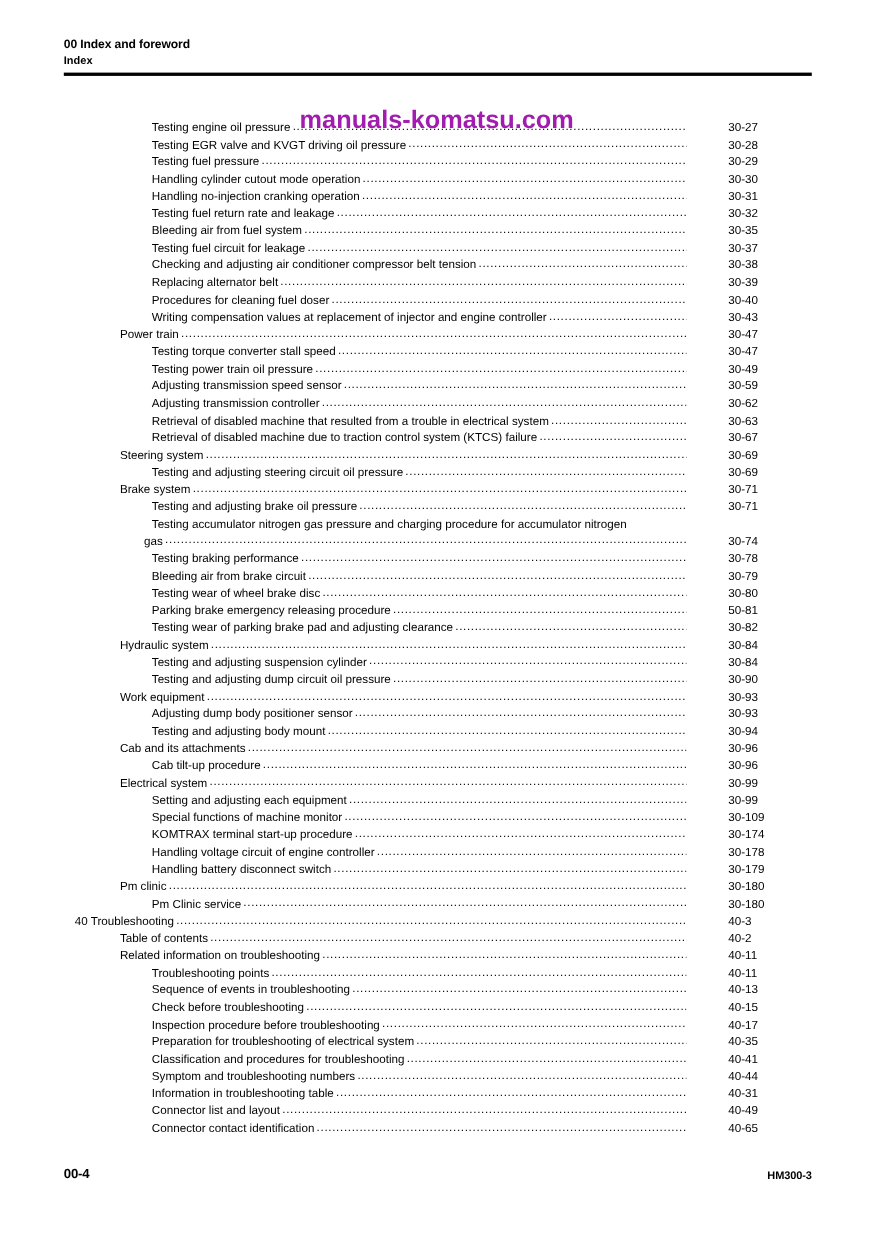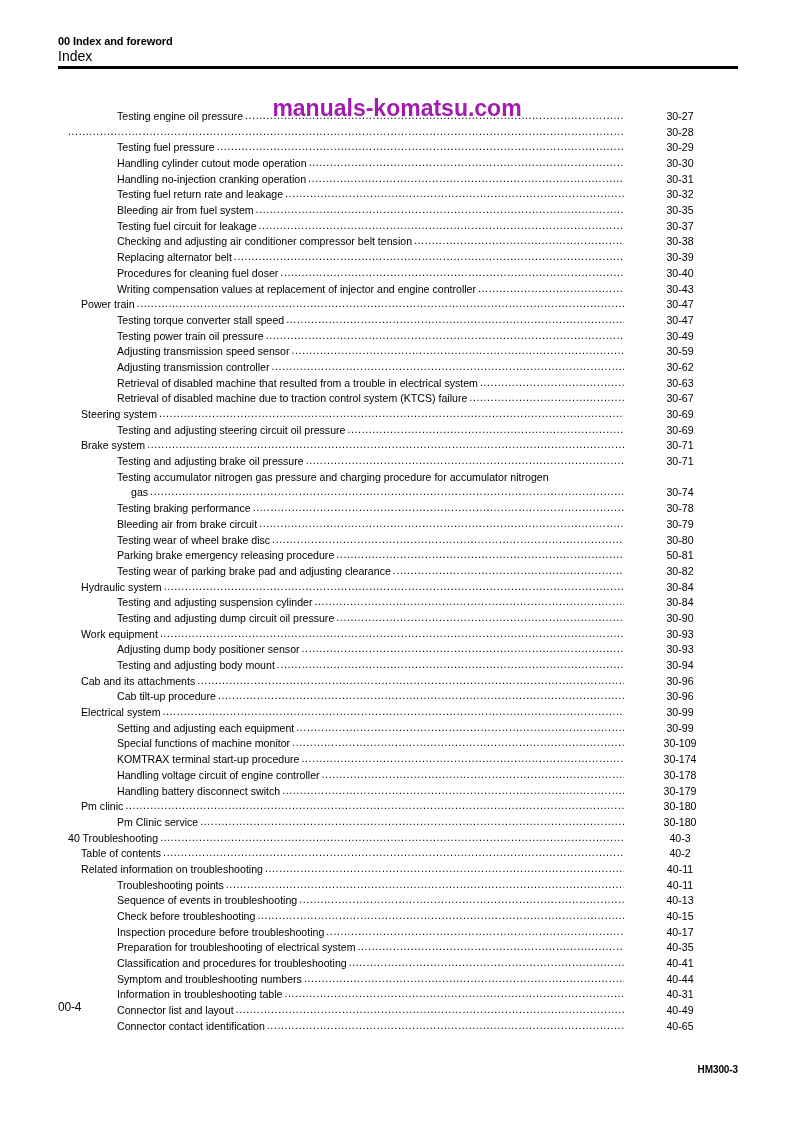--- a/index.html
+++ b/index.html
@@ -26,22 +26,22 @@
   }
   .header-title {
     font-size: 11px;
     font-weight: bold;
     letter-spacing: -0.1px;
     line-height: 16px;
     margin: 0;
     white-space: nowrap;
   }
   .header-sub {
-    font-size: 14px;
-    font-weight: normal;
+    font-size: 10px;
+    font-weight: bold;
     line-height: 12px;
     margin: 1px 0 6px 0;
     white-space: nowrap;
   }
   .header-rule {
     position: absolute;
     left: 58px;
     top: 66px;
     width: 680px;
     height: 3px;
@@ -86,43 +86,43 @@
   .toc-row .leader {
     flex: 1 1 auto;
     overflow: hidden;
     white-space: nowrap;
     font-size: 10.6px;
     letter-spacing: 0.6px;
     transform: translateY(-1px);
   }
   .toc-row .pagenum {
     flex: 0 0 auto;
-    text-align: center;
+    text-align: left;
     padding-left: 2px;
     min-width: 36px;
     margin-left: 36px;
   }
 
   
   .lvl0 .label { margin-left: 0px; }
-  .lvl1 .label { margin-left: 13px; }
-  .lvl2 .label { margin-left: 49px; }
+  .lvl1 .label { margin-left: 41px; }
+  .lvl2 .label { margin-left: 70px; }
   .lvl3 .label { margin-left: 63px; }
 
   
   .toc-row.nolead .leader { visibility: hidden; }
   .toc-row.nonum .pagenum { visibility: hidden; }
 
   
   .footer-left {
     position: absolute;
     left: 58px;
-    top: 1000px;
+    top: 1060px;
     font-size: 12px;
-    font-weight: normal;
+    font-weight: bold;
     letter-spacing: -0.2px;
   }
   .footer-right {
     position: absolute;
     right: 56px;
     top: 1064px;
     font-size: 10px;
     font-weight: bold;
     letter-spacing: -0.1px;
   }
@@ -140,20 +140,21 @@
 
   <div class="watermark">manuals-komatsu.com</div>
 
   <div class="toc" id="toc-container">
       <div class="toc-row lvl2">
         <span class="label">Testing engine oil pressure</span>
         <span class="leader">...............................................................................................................................................................</span>
         <span class="pagenum">30-27</span>
       </div>
       <div class="toc-row lvl2">
+        <span class="label">Testing EGR valve and KVGT driving oil pressure</span>
         <span class="leader">...............................................................................................................................................................</span>
         <span class="pagenum">30-28</span>
       </div>
       <div class="toc-row lvl2">
         <span class="label">Testing fuel pressure</span>
         <span class="leader">...............................................................................................................................................................</span>
         <span class="pagenum">30-29</span>
       </div>
       <div class="toc-row lvl2">
         <span class="label">Handling cylinder cutout mode operation</span>

